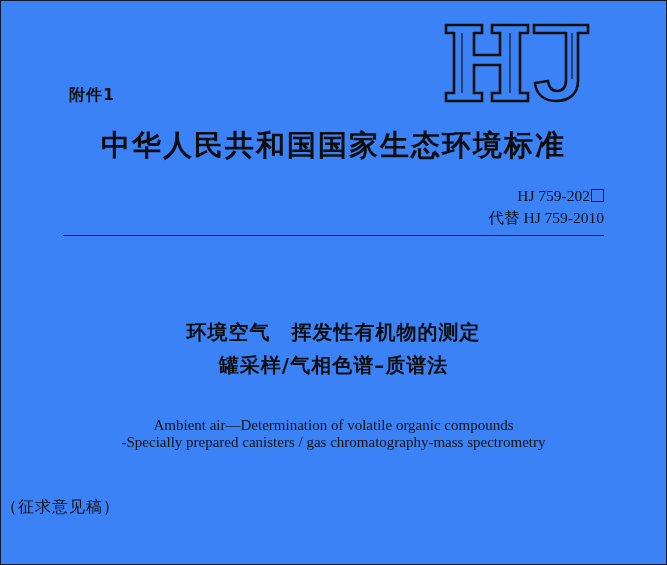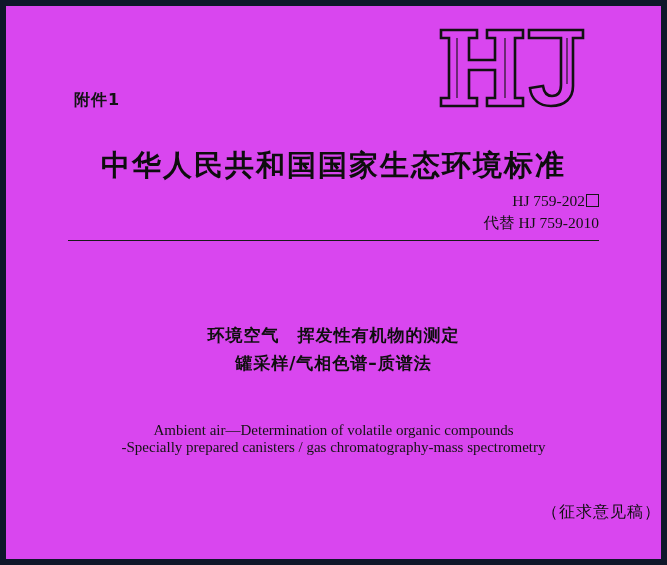--- a/index.html
+++ b/index.html
@@ -11,23 +11,23 @@
     width: 667px;
     height: 565px;
     font-family: "Liberation Serif", serif;
     color: #111111;
     overflow: hidden;
   }
   .page {
     position: relative;
     width: 667px;
     height: 565px;
-    background: #d946ef;
+    background: #3b82f6;
     box-sizing: border-box;
-    border: 6px solid #0f172a;
+    border: 1px solid #0f172a;
   }
 
   
   .attachment-label {
     position: absolute;
     left: 68px;
     top: 84px;
     font-family: "DejaVu Sans", sans-serif;
     font-size: 16px;
     font-weight: 700;
@@ -45,21 +45,21 @@
   }
   .hj-logo svg {
     display: block;
   }
 
   
   .std-title {
     position: absolute;
     left: 0;
     right: 0;
-    top: 140px;
+    top: 125px;
     text-align: center;
     font-family: "DejaVu Sans", sans-serif;
     font-size: 29px;
     font-weight: 700;
     letter-spacing: 2px;
     color: #0d0d0d;
   }
 
   
   .std-numbers {
@@ -95,21 +95,21 @@
   }
 
   
   .subject-cn {
     position: absolute;
     left: 0;
     right: 0;
     top: 316px;
     text-align: center;
     font-family: "DejaVu Sans", sans-serif;
-    font-size: 17px;
+    font-size: 20px;
     font-weight: 700;
     letter-spacing: 1px;
     color: #0f0f0f;
     line-height: 1.55;
   }
   .subject-cn .line2 {
     display: block;
     margin-top: 2px;
   }
 
@@ -127,21 +127,21 @@
   .subject-en .en2 {
     display: block;
   }
 
   
   .draft-note {
     position: absolute;
     left: 0;
     right: 0;
     top: 496px;
-    text-align: right;
+    text-align: left;
     font-family: "DejaVu Sans", sans-serif;
     font-size: 16px;
     color: #101010;
     letter-spacing: 1px;
   }
 </style>
 </head>
 <body>
 
 <div class="page">

